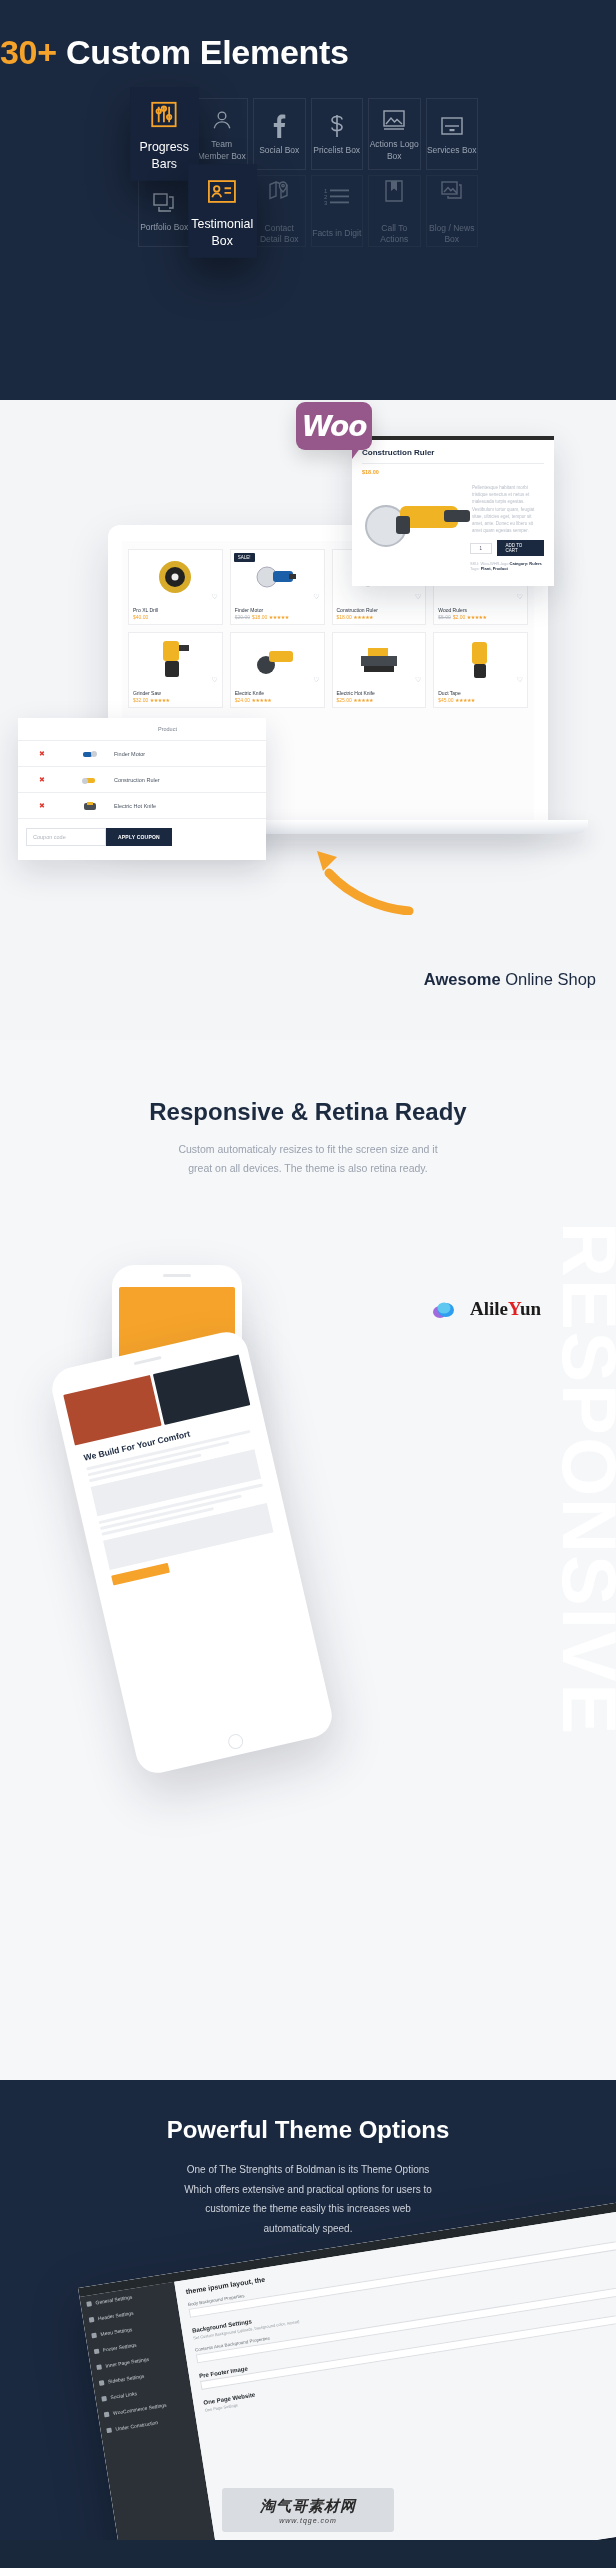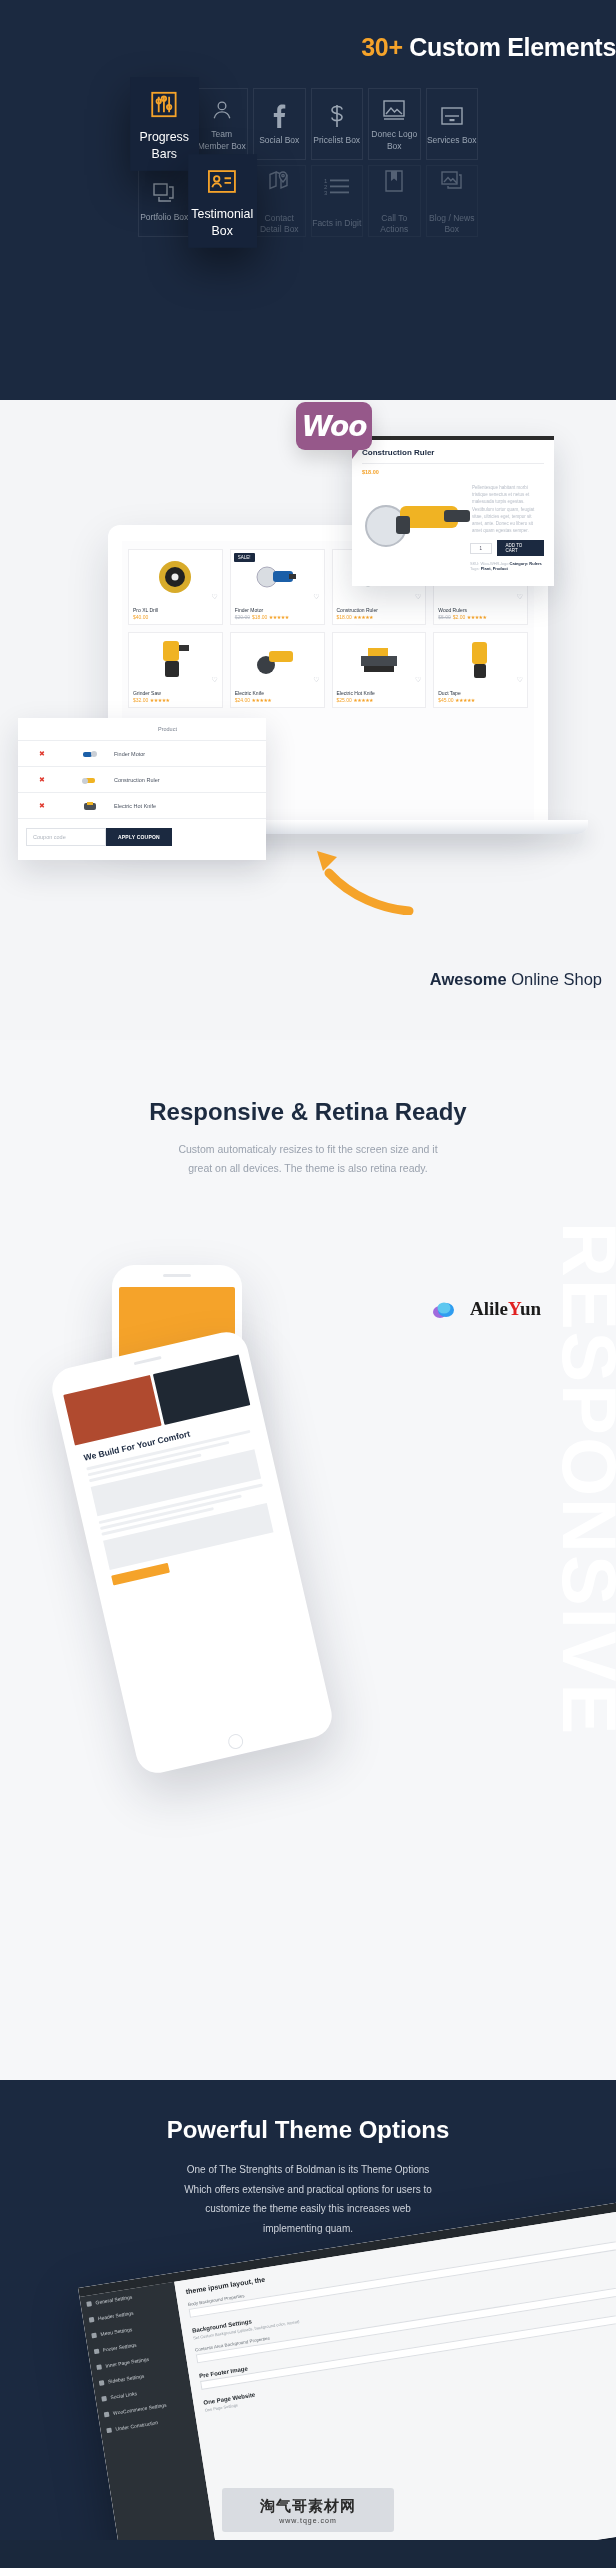--- a/index.html
+++ b/index.html
@@ -9,22 +9,22 @@
     background:#1b2troubleshoot; background:#1b2a41;
   }
   .page { width:616px; height:2568px; position:relative; background:#1a283c; }
 
   
   .sec-elements {
     position:absolute; left:0; top:0; width:616px; height:400px;
     background:#1b2940;
   }
   .sec1-title {
-    text-align:right; margin-top:33px;
-    font-size:25px; font-weight:700; color:#ffffff; letter-spacing:-0.3px;
+    text-align:left; margin-top:33px;
+    font-size:34px; font-weight:700; color:#ffffff; letter-spacing:-0.3px;
   }
   .sec1-title .accent { color:#f5a32a; }
 
   .grid-wrap {
     position:relative; width:340px; margin:26px auto 0;
   }
   .grid {
     display:grid; grid-template-columns:repeat(6,1fr);
     gap:5px;
   }
@@ -128,21 +128,21 @@
   .cart-foot { display:flex; gap:0; padding:9px 8px; align-items:center; }
   .coupon-input {
     width:80px; height:18px; border:1px solid #dfe2e7; font-size:5.5px; color:#aeb4bd;
     display:flex; align-items:center; padding-left:6px;
   }
   .coupon-btn { height:18px; background:#1b2940; color:#fff; font-size:5px; font-weight:700;
                 display:flex; align-items:center; padding:0 12px; letter-spacing:0.2px; }
 
   .arrow-svg { position:absolute; left:295px; top:443px; z-index:6; }
   .shop-caption {
-    position:absolute; right:14px; top:570px; font-size:16.5px; color:#1b2940; z-index:7;
+    position:absolute; right:20px; top:570px; font-size:16.5px; color:#1b2940; z-index:7;
   }
   .shop-caption b { font-weight:700; }
   .shop-caption span { font-weight:400; }
 
   
   .sec-resp {
     position:absolute; left:0; top:1040px; width:616px; height:1040px;
     background:#f6f7f9; overflow:hidden;
   }
   .resp-title { text-align:center; margin-top:58px; font-size:24px; font-weight:700; color:#1d2b40; }
@@ -205,21 +205,21 @@
   .dash .content { position:absolute; left:96px; top:9px; right:0; bottom:0; background:#f5f6f7; padding:8px 10px; }
   .dash .h1 { font-size:7px; font-weight:700; color:#23282d; }
   .dash .h2 { font-size:6px; font-weight:700; color:#23282d; margin-top:10px; }
   .dash .sm { font-size:4px; color:#9aa1a8; margin-top:2px; }
   .dash .field { font-size:4.5px; color:#6b727a; margin-top:7px; }
   .dash .box { height:9px; background:#fff; border:1px solid #dcdfe3; margin-top:2px; }
 
   .wm {
     position:absolute; left:222px; bottom:8px; width:172px; height:44px;
     background:#d9dce1; border-radius:3px; z-index:20;
-    display:flex; flex-direction:column; align-items:center; justify-content:center;
+    display:flex; flex-direction:column; align-items:center; justify-content:center;font-style:italic;
   }
   .wm .cn { font-size:15px; font-weight:700; color:#2a2a2a; letter-spacing:1px; }
   .wm .url { font-size:7px; color:#3a3a3a; letter-spacing:1px; margin-top:1px; }
 </style>
 </head>
 <body>
 
 <div class="page">
 
   <section class="sec-elements">
@@ -275,21 +275,21 @@
         </div>
 
         <div class="cell">
           <span class="ic">
             <svg width="24" height="22" viewBox="0 0 24 22" fill="none" stroke="#9aa5b3" stroke-width="1.4">
               <rect x="2" y="2" width="20" height="15"></rect>
                 <path d="M4 15l5-6 3.5 4 2.5-2.5 5 4.5"></path>
                 <line x1="2" y1="20" x2="22" y2="20"></line>
             </svg>
           </span>
-          <span class="lbl">Donec Logo Box</span>
+          <span class="lbl">Actions Logo Box</span>
         </div>
 
         <div class="cell">
           <span class="ic">
             <svg width="24" height="20" viewBox="0 0 24 20" fill="none" stroke="#9aa5b3" stroke-width="1.4">
               <rect x="2" y="2" width="20" height="16"></rect>
                 <line x1="5" y1="10" x2="19" y2="10"></line>
                 <rect x="9.5" y="13" width="5" height="2.2" fill="#9aa5b3" stroke="none"></rect>
             </svg>
           </span>
@@ -630,21 +630,21 @@
       <div class="home"></div>
     </div>
   </section>
 
   <section class="sec-theme">
     <h2 class="theme-title">Powerful Theme Options</h2>
     <p class="theme-sub">
       <span>One of The Strenghts of Boldman is its Theme Options</span><br>
       <span>Which offers extensive and practical options for users to</span><br>
       <span>customize the theme easily this increases web</span><br>
-      <span>implementing quam.</span>
+      <span>automaticaly speed.</span>
     </p>
 
     <div class="dash">
       <div class="topbar"></div>
       <div class="sidebar">
         <div class="side-it">
             <span class="sq"></span>
             <span>General Settings</span>
           </div>
         <div class="side-it">

